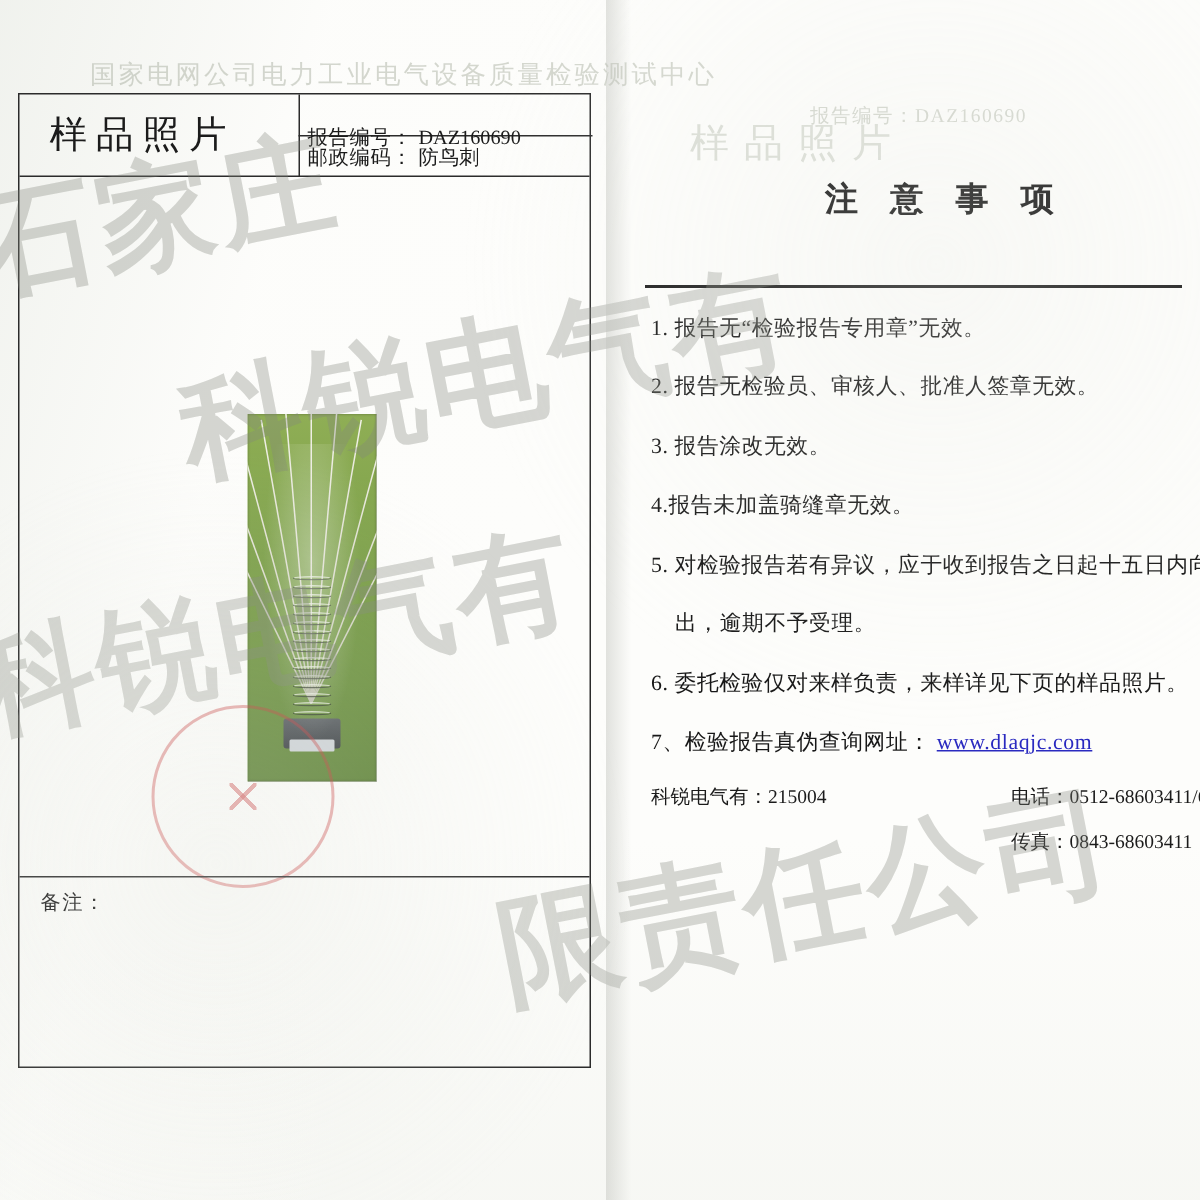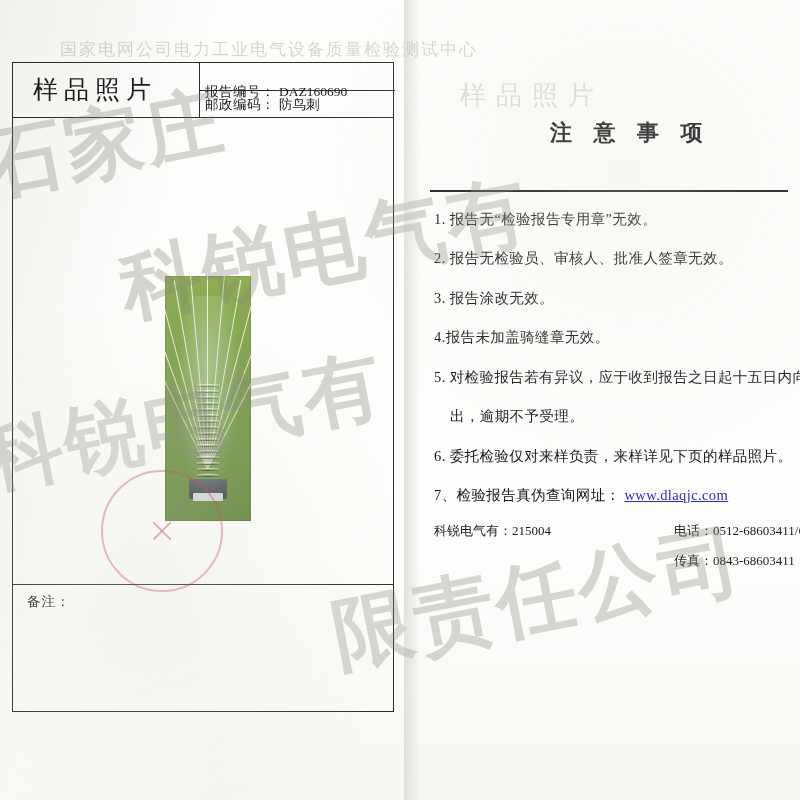--- a/index.html
+++ b/index.html
@@ -329,20 +329,21 @@
   }
 </style>
 </head>
 <body>
 
 <div class="page">
 
   <div class="paper-tint"></div>
 
   <div class="wm wm-faint-top">国家电网公司电力工业电气设备质量检验测试中心</div>
+  <div class="wm wm-faint-rt">报告编号：DAZ160690</div>
   <div class="wm wm-ghost-title">样品照片</div>
 
   <div class="left-page">
 
     <div class="lp-header">
       <div class="lp-title">样品照片</div>
       <div class="lp-div-v"></div>
       <div class="lp-div-h-mid"></div>
 
       <div class="lp-field lp-field-1">

